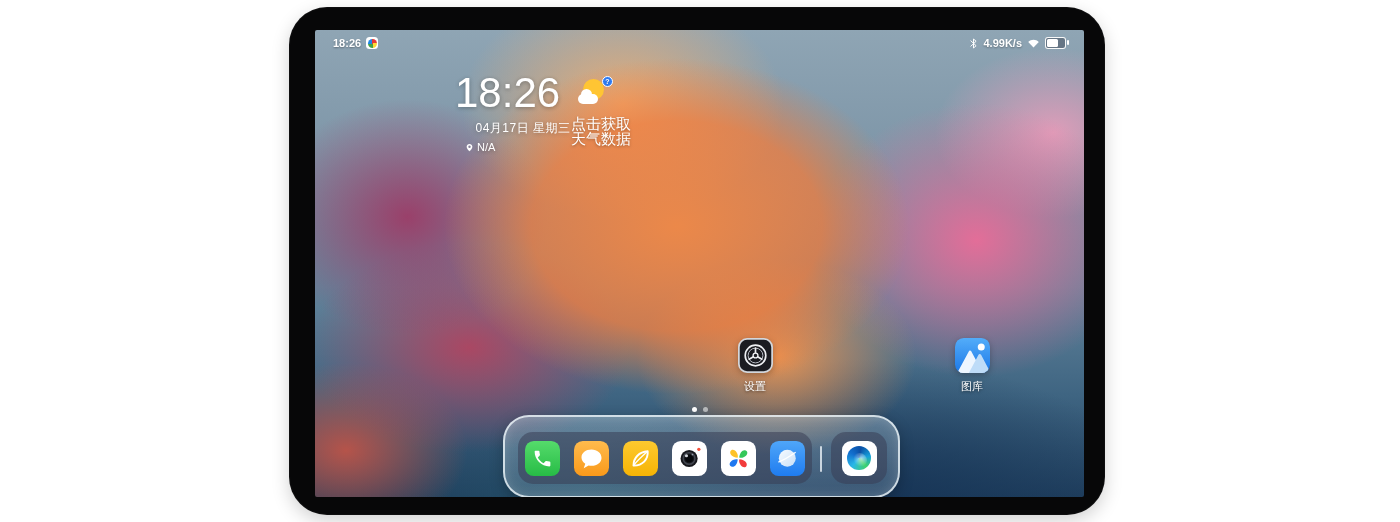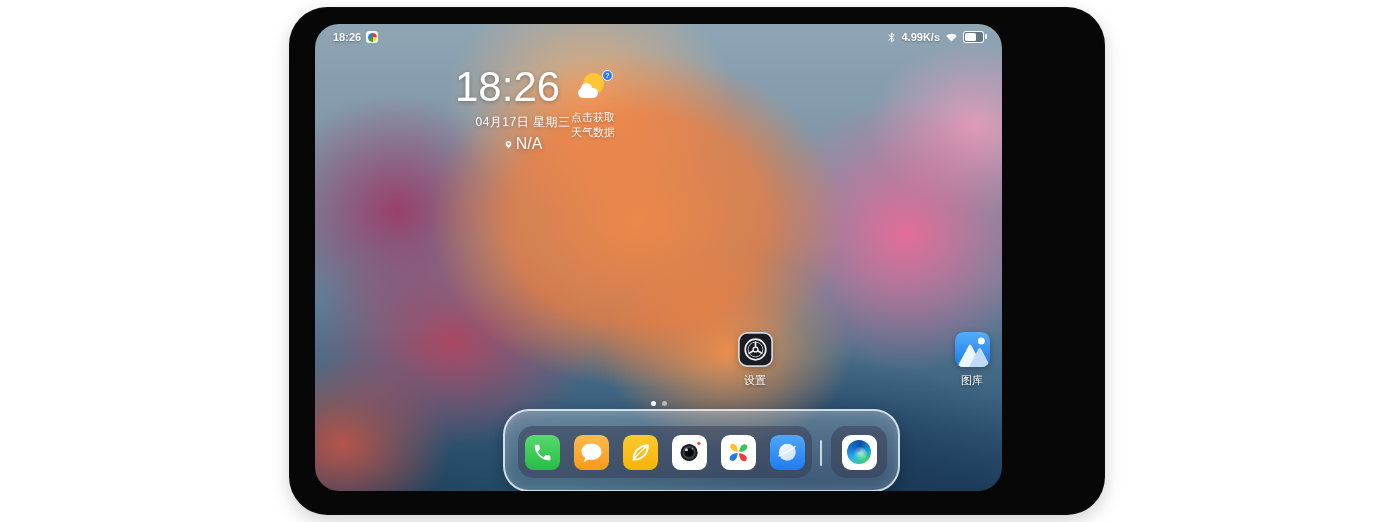--- a/index.html
+++ b/index.html
@@ -7,21 +7,21 @@
     width:1400px;height:522px;background:#ffffff;position:relative;overflow:hidden;
     font-family:"Liberation Sans",sans-serif;
   }
   
   .tablet{
     position:absolute;left:289px;top:7px;width:816px;height:508px;
     background:#070708;border-radius:38px;
     box-shadow:0 6px 18px rgba(0,0,0,0.18), inset 0 0 2px rgba(255,255,255,0.12);
   }
   .screen{
-    position:absolute;left:26px;top:17px;width:687px;height:467px;border-radius:24px;overflow:hidden;
+    position:absolute;left:26px;top:23px;width:769px;height:467px;border-radius:2px;overflow:hidden;
     background:
       radial-gradient(42% 50% at 47% 42%, rgba(246,136,66,0.92) 0%, rgba(243,125,60,0.75) 45%, rgba(243,125,60,0) 72%),
       radial-gradient(30% 35% at 40% 16%, rgba(252,176,106,0.85) 0%, rgba(252,176,106,0) 70%),
       radial-gradient(26% 30% at 60% 70%, rgba(248,150,76,0.9) 0%, rgba(248,150,76,0) 70%),
       radial-gradient(30% 42% at 86% 45%, rgba(233,108,152,0.95) 0%, rgba(233,108,152,0) 70%),
       radial-gradient(22% 26% at 96% 22%, rgba(240,158,188,0.85) 0%, rgba(240,158,188,0) 70%),
       radial-gradient(26% 36% at 12% 40%, rgba(158,56,100,0.9) 0%, rgba(158,56,100,0) 70%),
       radial-gradient(30% 32% at 20% 68%, rgba(186,64,92,0.85) 0%, rgba(186,64,92,0) 70%),
       radial-gradient(22% 26% at 4% 90%, rgba(196,84,70,0.9) 0%, rgba(196,84,70,0) 72%),
       radial-gradient(50% 42% at 72% 102%, rgba(22,52,86,0.95) 0%, rgba(22,52,86,0) 75%),
@@ -40,30 +40,30 @@
     background:conic-gradient(#e53935 0 90deg,#fdd835 0 180deg,#43a047 0 270deg,#1e88e5 0 360deg);}
   .battery{position:relative;width:19px;height:10px;border:1px solid rgba(255,255,255,0.95);
     border-radius:3px;background:rgba(70,80,95,0.55);}
   .battery::after{content:'';position:absolute;right:-3.5px;top:2px;width:2px;height:4.5px;background:#fff;border-radius:1px;}
   .battery .fill{position:absolute;left:1px;top:1px;bottom:1px;width:60%;background:#fff;border-radius:1.5px;}
   
   .clock-widget{position:absolute;left:140px;top:42px;color:#fff;text-shadow:0 1px 4px rgba(0,0,0,0.3);}
   .clock-time{font-size:42px;line-height:1;font-weight:400;letter-spacing:0px;}
   .clock-sub{width:116px;margin-left:10px;text-align:center;margin-top:6px;}
   .clock-date{font-size:12px;letter-spacing:0.5px;}
-  .clock-loc{margin-top:4px;font-size:16px;display:flex;align-items:center;justify-content:center;gap:3px;}
+  .clock-loc{margin-top:4px;font-size:11px;display:flex;align-items:center;justify-content:flex-start;gap:3px;}
   
   .weather-widget{position:absolute;left:256px;top:48px;color:#fff;text-shadow:0 1px 3px rgba(0,0,0,0.35);}
   .weather-icon{position:relative;width:38px;height:35px;margin-left:6px;}
   .sun{position:absolute;left:6px;top:1px;width:21px;height:21px;border-radius:50%;background:#ffc533;}
   .cloud{position:absolute;left:1px;top:16px;width:20px;height:10px;background:#fff;border-radius:6px;}
   .cloud::before{content:'';position:absolute;left:3px;top:-5px;width:11px;height:11px;border-radius:50%;background:#fff;}
   .wbadge{position:absolute;right:2px;top:-2px;width:11px;height:11px;border-radius:50%;background:#2f7df6;
     border:1px solid #fff;color:#fff;font-size:7px;font-weight:bold;display:flex;align-items:center;justify-content:center;box-sizing:border-box;}
-  .weather-text{font-size:11px;line-height:15px;margin-top:3px;}
+  .weather-text{font-size:15px;line-height:15px;margin-top:3px;}
   
   .app-item{position:absolute;width:80px;top:308px;text-align:center;cursor:pointer;}
   .app-item svg{width:35px;height:35px;display:block;margin:0 auto;filter:drop-shadow(0 2px 3px rgba(0,0,0,0.25));}
   .app-label{margin-top:6px;font-size:11px;color:#fff;text-shadow:0 1px 3px rgba(0,0,0,0.6);}
   
   .page-indicator{position:absolute;left:0;right:0;top:377px;display:flex;justify-content:center;gap:6px;}
   .pdot{width:5px;height:5px;border-radius:50%;background:#fff;}
   .pdot.inactive{opacity:0.55;}
   
   .dock{

